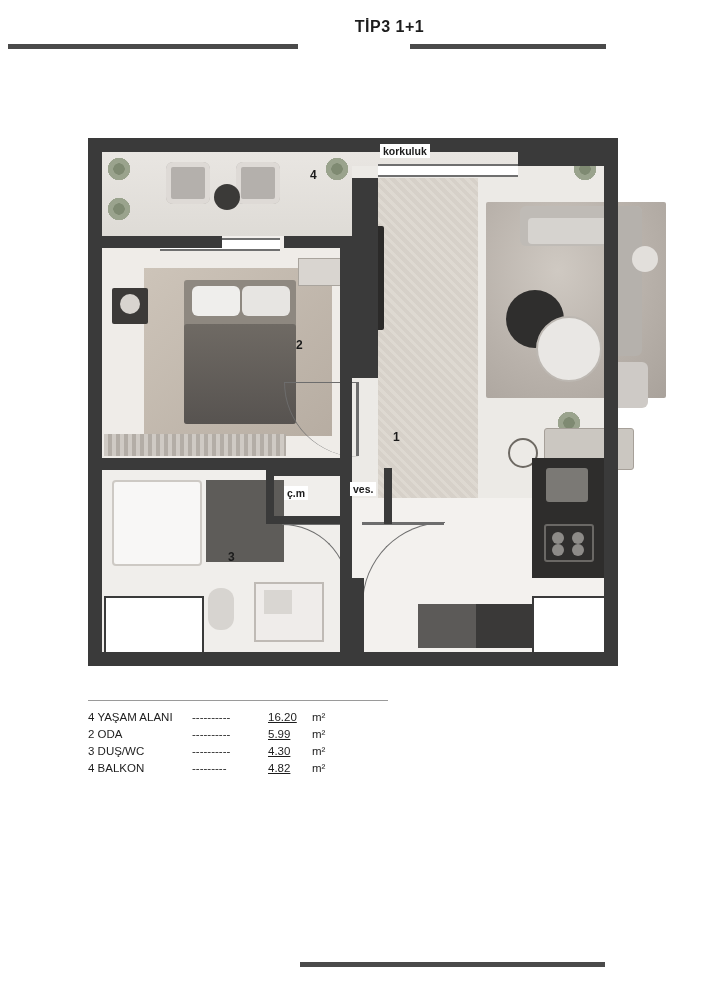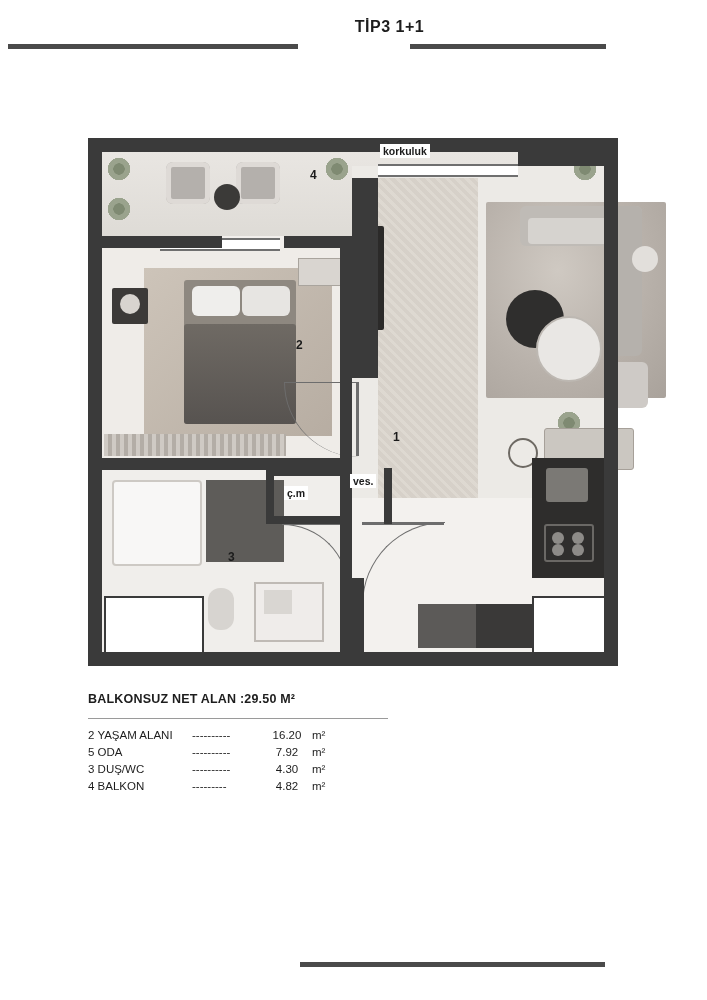--- a/index.html
+++ b/index.html
@@ -248,21 +248,21 @@
   .tag {
     position: absolute;
     font-size: 10.5px;
     font-weight: bold;
     background: #ffffff;
     padding: 1px 3px;
     color: #1b1b1b;
   }
   .tag-korkuluk { left: 292px; top: 6px; }
   .tag-cm       { left: 196px; top: 348px; }
-  .tag-ves      { left: 262px; top: 336px; }
+  .tag-ves      { left: 262px; top: 344px; }
 
   
   .legend {
     position: absolute;
     left: 88px;
     top: 690px;
     width: 420px;
   }
   .legend-title-block div {
     font-size: 12.5px;
@@ -278,21 +278,21 @@
   }
   .legend-list { margin: 0; padding: 0; list-style: none; }
   .legend-list li {
     font-size: 11.5px;
     line-height: 17px;
     display: flex;
     white-space: pre;
   }
   .li-name  { display: inline-block; min-width: 104px; }
   .li-dash  { display: inline-block; min-width: 76px; }
-  .li-val   { display: inline-block; min-width: 38px; text-align: center; }
+  .li-val   { display: inline-block; min-width: 38px; text-align: left; text-decoration: underline; }
   .li-unit  { display: inline-block; padding-left: 6px; }
 </style>
 </head>
 <body>
 
 <div class="page-title">TİP3 1+1</div>
 <div class="header-rule left"></div>
 <div class="header-rule right"></div>
 
 <div class="plan">
@@ -390,24 +390,23 @@
   <div class="plan-label lab-3">3</div>
   <div class="plan-label lab-4">4</div>
 
   <div class="tag tag-korkuluk">korkuluk</div>
   <div class="tag tag-cm">ç.m</div>
   <div class="tag tag-ves">ves.</div>
 </div>
 
 <div class="legend">
   <div class="legend-title-block">
-    <div>BALKONSUZ NET ALAN :29.50   M²</div>
   </div>
   <div class="legend-rule"></div>
   <ul class="legend-list" id="legend-list">
-      <li><span class="li-name">2 YAŞAM ALANI</span><span class="li-dash">----------</span><span class="li-val">16.20</span><span class="li-unit">m²</span></li>
-      <li><span class="li-name">5 ODA</span><span class="li-dash">----------</span><span class="li-val">7.92</span><span class="li-unit">m²</span></li>
+      <li><span class="li-name">4 YAŞAM ALANI</span><span class="li-dash">----------</span><span class="li-val">16.20</span><span class="li-unit">m²</span></li>
+      <li><span class="li-name">2 ODA</span><span class="li-dash">----------</span><span class="li-val">5.99</span><span class="li-unit">m²</span></li>
       <li><span class="li-name">3 DUŞ/WC</span><span class="li-dash">----------</span><span class="li-val">4.30</span><span class="li-unit">m²</span></li>
       <li><span class="li-name">4 BALKON</span><span class="li-dash">---------</span><span class="li-val">4.82</span><span class="li-unit">m²</span></li>
     </ul>
 </div>
 
 <div class="footer-rule"></div>
 
 </body></html>

